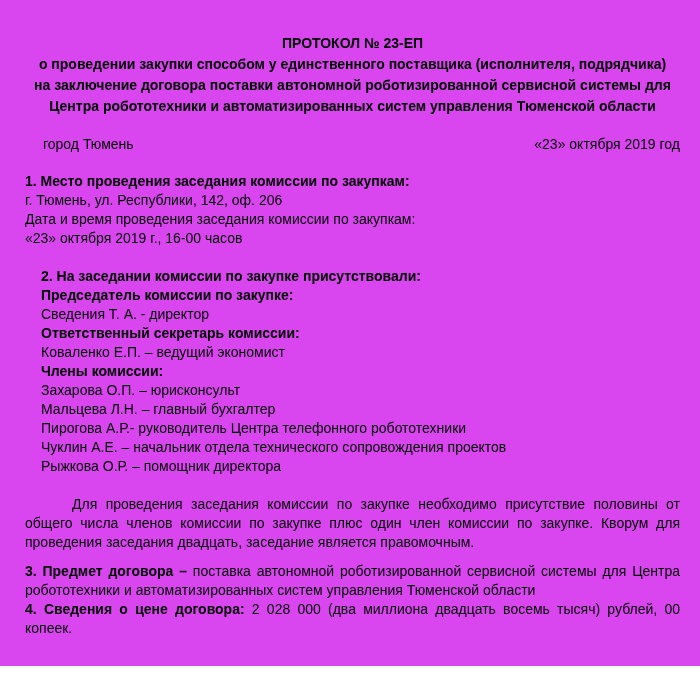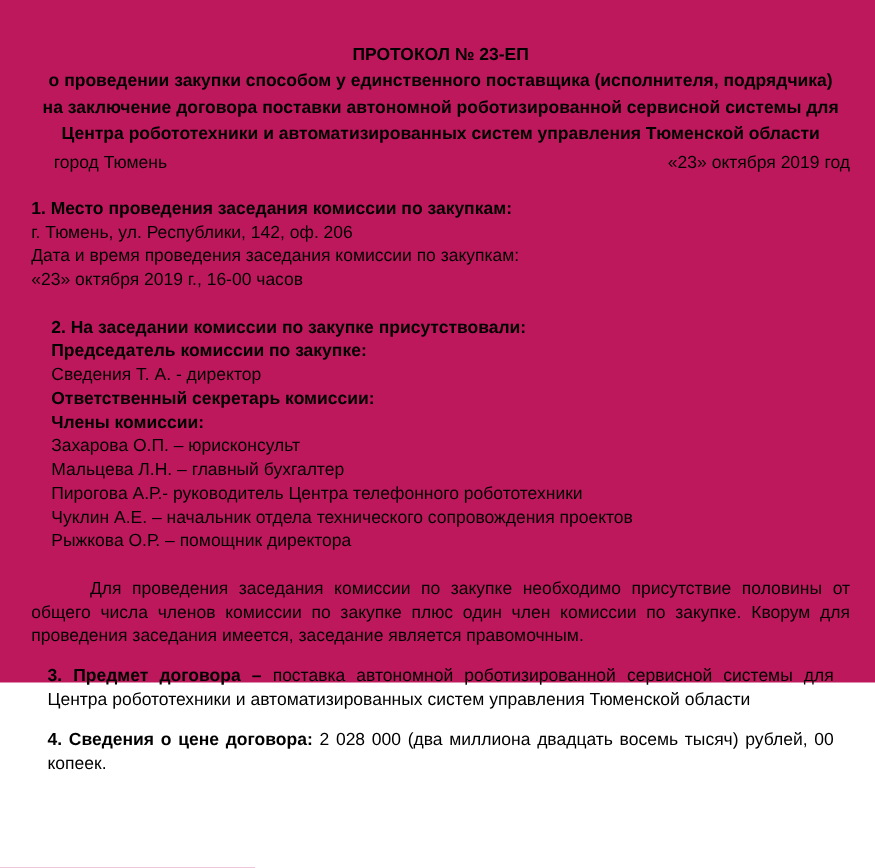--- a/index.html
+++ b/index.html
@@ -13,49 +13,49 @@
     overflow: hidden;
     color: #000000;
     font-family: "Liberation Sans", "DejaVu Sans", sans-serif;
     font-size: 14px;
     line-height: 19px;
     -webkit-font-smoothing: antialiased;
   }
   .page {
     box-sizing: border-box;
     width: 700px;
-    height: 546px;
+    height: 666px;
     padding: 33px 20px 0 25px;
-    background: #be185d;
+    background: #d946ef;
   }
   .b { font-weight: bold; }
   .title-block {
     text-align: center;
     font-weight: bold;
     line-height: 21px;
     margin: 0 8px 0 8px;
   }
   .meta-row {
     display: flex;
     justify-content: space-between;
     align-items: baseline;
-    margin-top: 3px;
+    margin-top: 18px;
     padding-left: 18px;
   }
   .sec1 { margin-top: 18px; }
   .sec2 { margin-top: 19px; padding-left: 6px; margin-left: 10px; }
   .line { white-space: nowrap; }
   .quorum {
     margin: 19px 0 0 0;
     text-align: justify;
     text-indent: 47px;
   }
   .deal-block { margin-top: 10px; }
   .deal-para {
-    margin: 13px;
+    margin: 0;
     text-align: justify;
   }
 </style>
 </head>
 <body>
 
 <div class="page">
 
   <div class="title-block">
     <div>ПРОТОКОЛ № 23-ЕП</div>
@@ -72,28 +72,29 @@
     <div class="line">г. Тюмень, ул. Республики, 142, оф. 206</div>
     <div class="line">Дата и время проведения заседания комиссии по закупкам:</div>
     <div class="line">«23» октября 2019 г., 16-00 часов</div>
   </div>
 
   <div class="sec2">
     <div class="b line">2. На заседании комиссии по закупке присутствовали:</div>
     <div class="b line">Председатель комиссии по закупке:</div>
     <div class="line">Сведения Т. А. - директор</div>
     <div class="b line">Ответственный секретарь комиссии:</div>
+    <div class="line">Коваленко Е.П. – ведущий экономист</div>
     <div class="b line">Члены комиссии:</div>
     <div class="line">Захарова О.П. – юрисконсульт</div>
     <div class="line">Мальцева Л.Н. – главный бухгалтер</div>
     <div class="line">Пирогова А.Р.- руководитель Центра телефонного робототехники</div>
     <div class="line">Чуклин А.Е. – начальник отдела технического сопровождения проектов</div>
     <div class="line">Рыжкова О.Р. – помощник директора</div>
   </div>
 
-  <p class="quorum">Для проведения заседания комиссии по закупке необходимо присутствие половины от общего числа членов комиссии по закупке плюс один член комиссии по закупке. Кворум для проведения заседания имеется, заседание является правомочным.</p>
+  <p class="quorum">Для проведения заседания комиссии по закупке необходимо присутствие половины от общего числа членов комиссии по закупке плюс один член комиссии по закупке. Кворум для проведения заседания двадцать, заседание является правомочным.</p>
 
   <div class="deal-block">
     <p class="deal-para"><span class="b">3. Предмет договора –</span> <span>поставка автономной роботизированной сервисной системы для Центра робототехники и автоматизированных систем управления Тюменской области</span></p>
     <p class="deal-para"><span class="b">4. Сведения о цене договора:</span> <span>2 028 000 (два миллиона двадцать восемь тысяч) рублей, 00 копеек.</span></p>
   </div>
 
 </div>
 
 </body></html>

